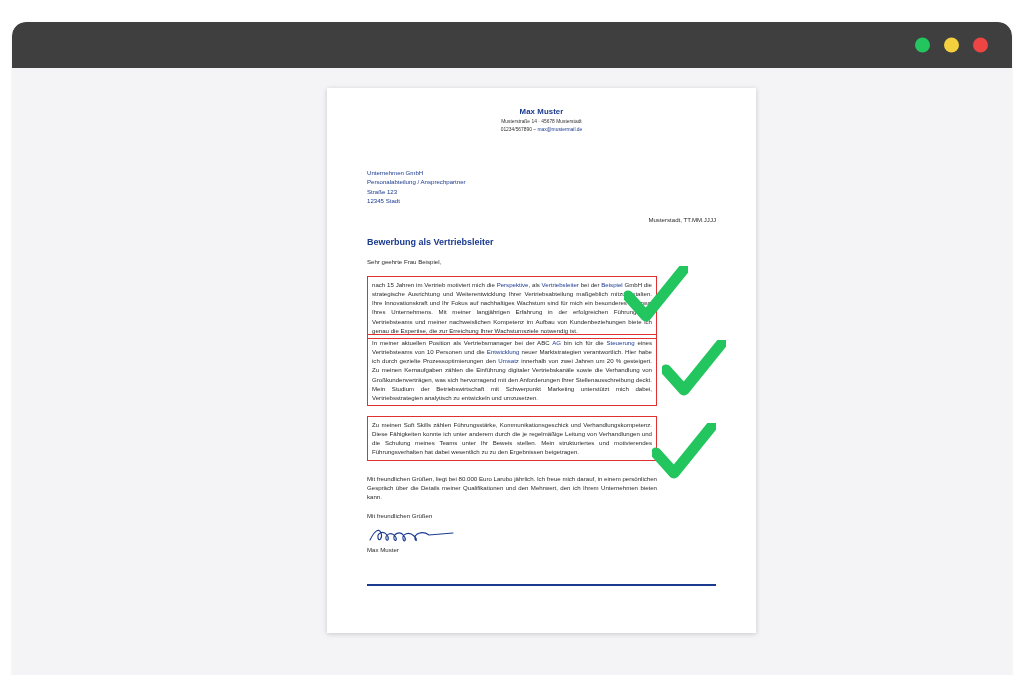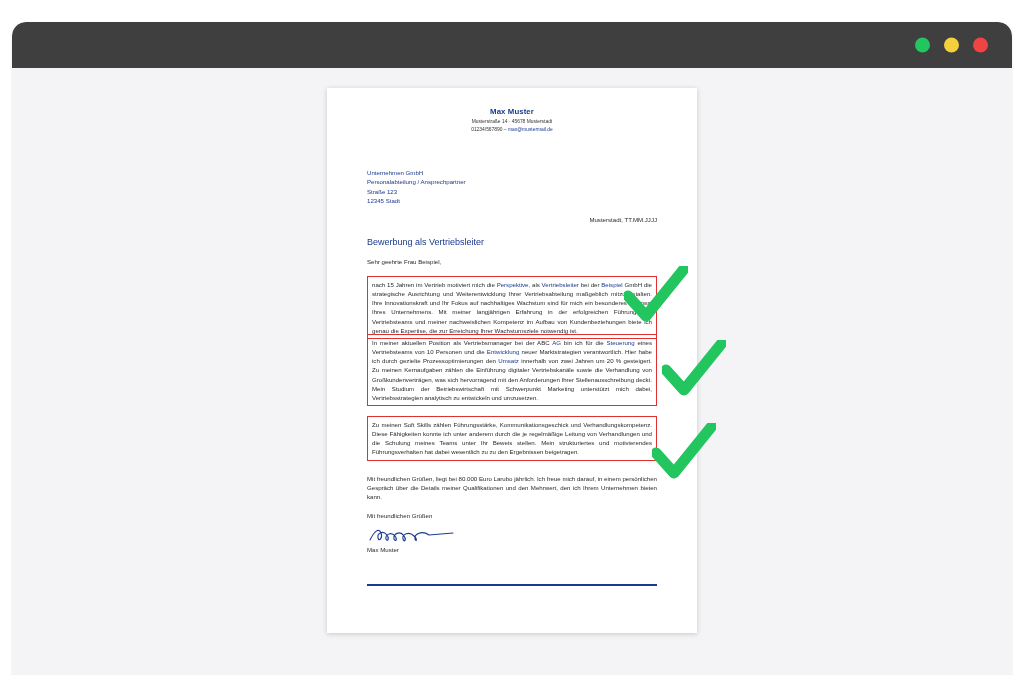--- a/index.html
+++ b/index.html
@@ -55,21 +55,21 @@
     position: relative;
     height: 620px;
     background: #f4f4f6;
   }
 
   
   .page {
     position: absolute;
     left: 315px;
     top: 20px;
-    width: 370px;
+    width: 429px;
     height: 545px;
     background: #ffffff;
     box-shadow: 0 1px 5px rgba(0,0,0,0.18);
     padding: 0;
   }
   .page-inner {
     position: relative;
     width: 100%;
     height: 100%;
     font-size: 6.2px;
@@ -112,21 +112,21 @@
     right: 40px;
     top: 110px;
     color: #2a2a2a;
     font-size: 6.1px;
   }
   .subject {
     position: absolute;
     left: 40px;
     top: 130px;
     color: #1a3a8f;
-    font-weight: normal;
+    font-weight: bold;
     font-size: 9px;
   }
   .salutation {
     position: absolute;
     left: 40px;
     top: 152px;
     font-size: 6.1px;
   }
 
   .para {

